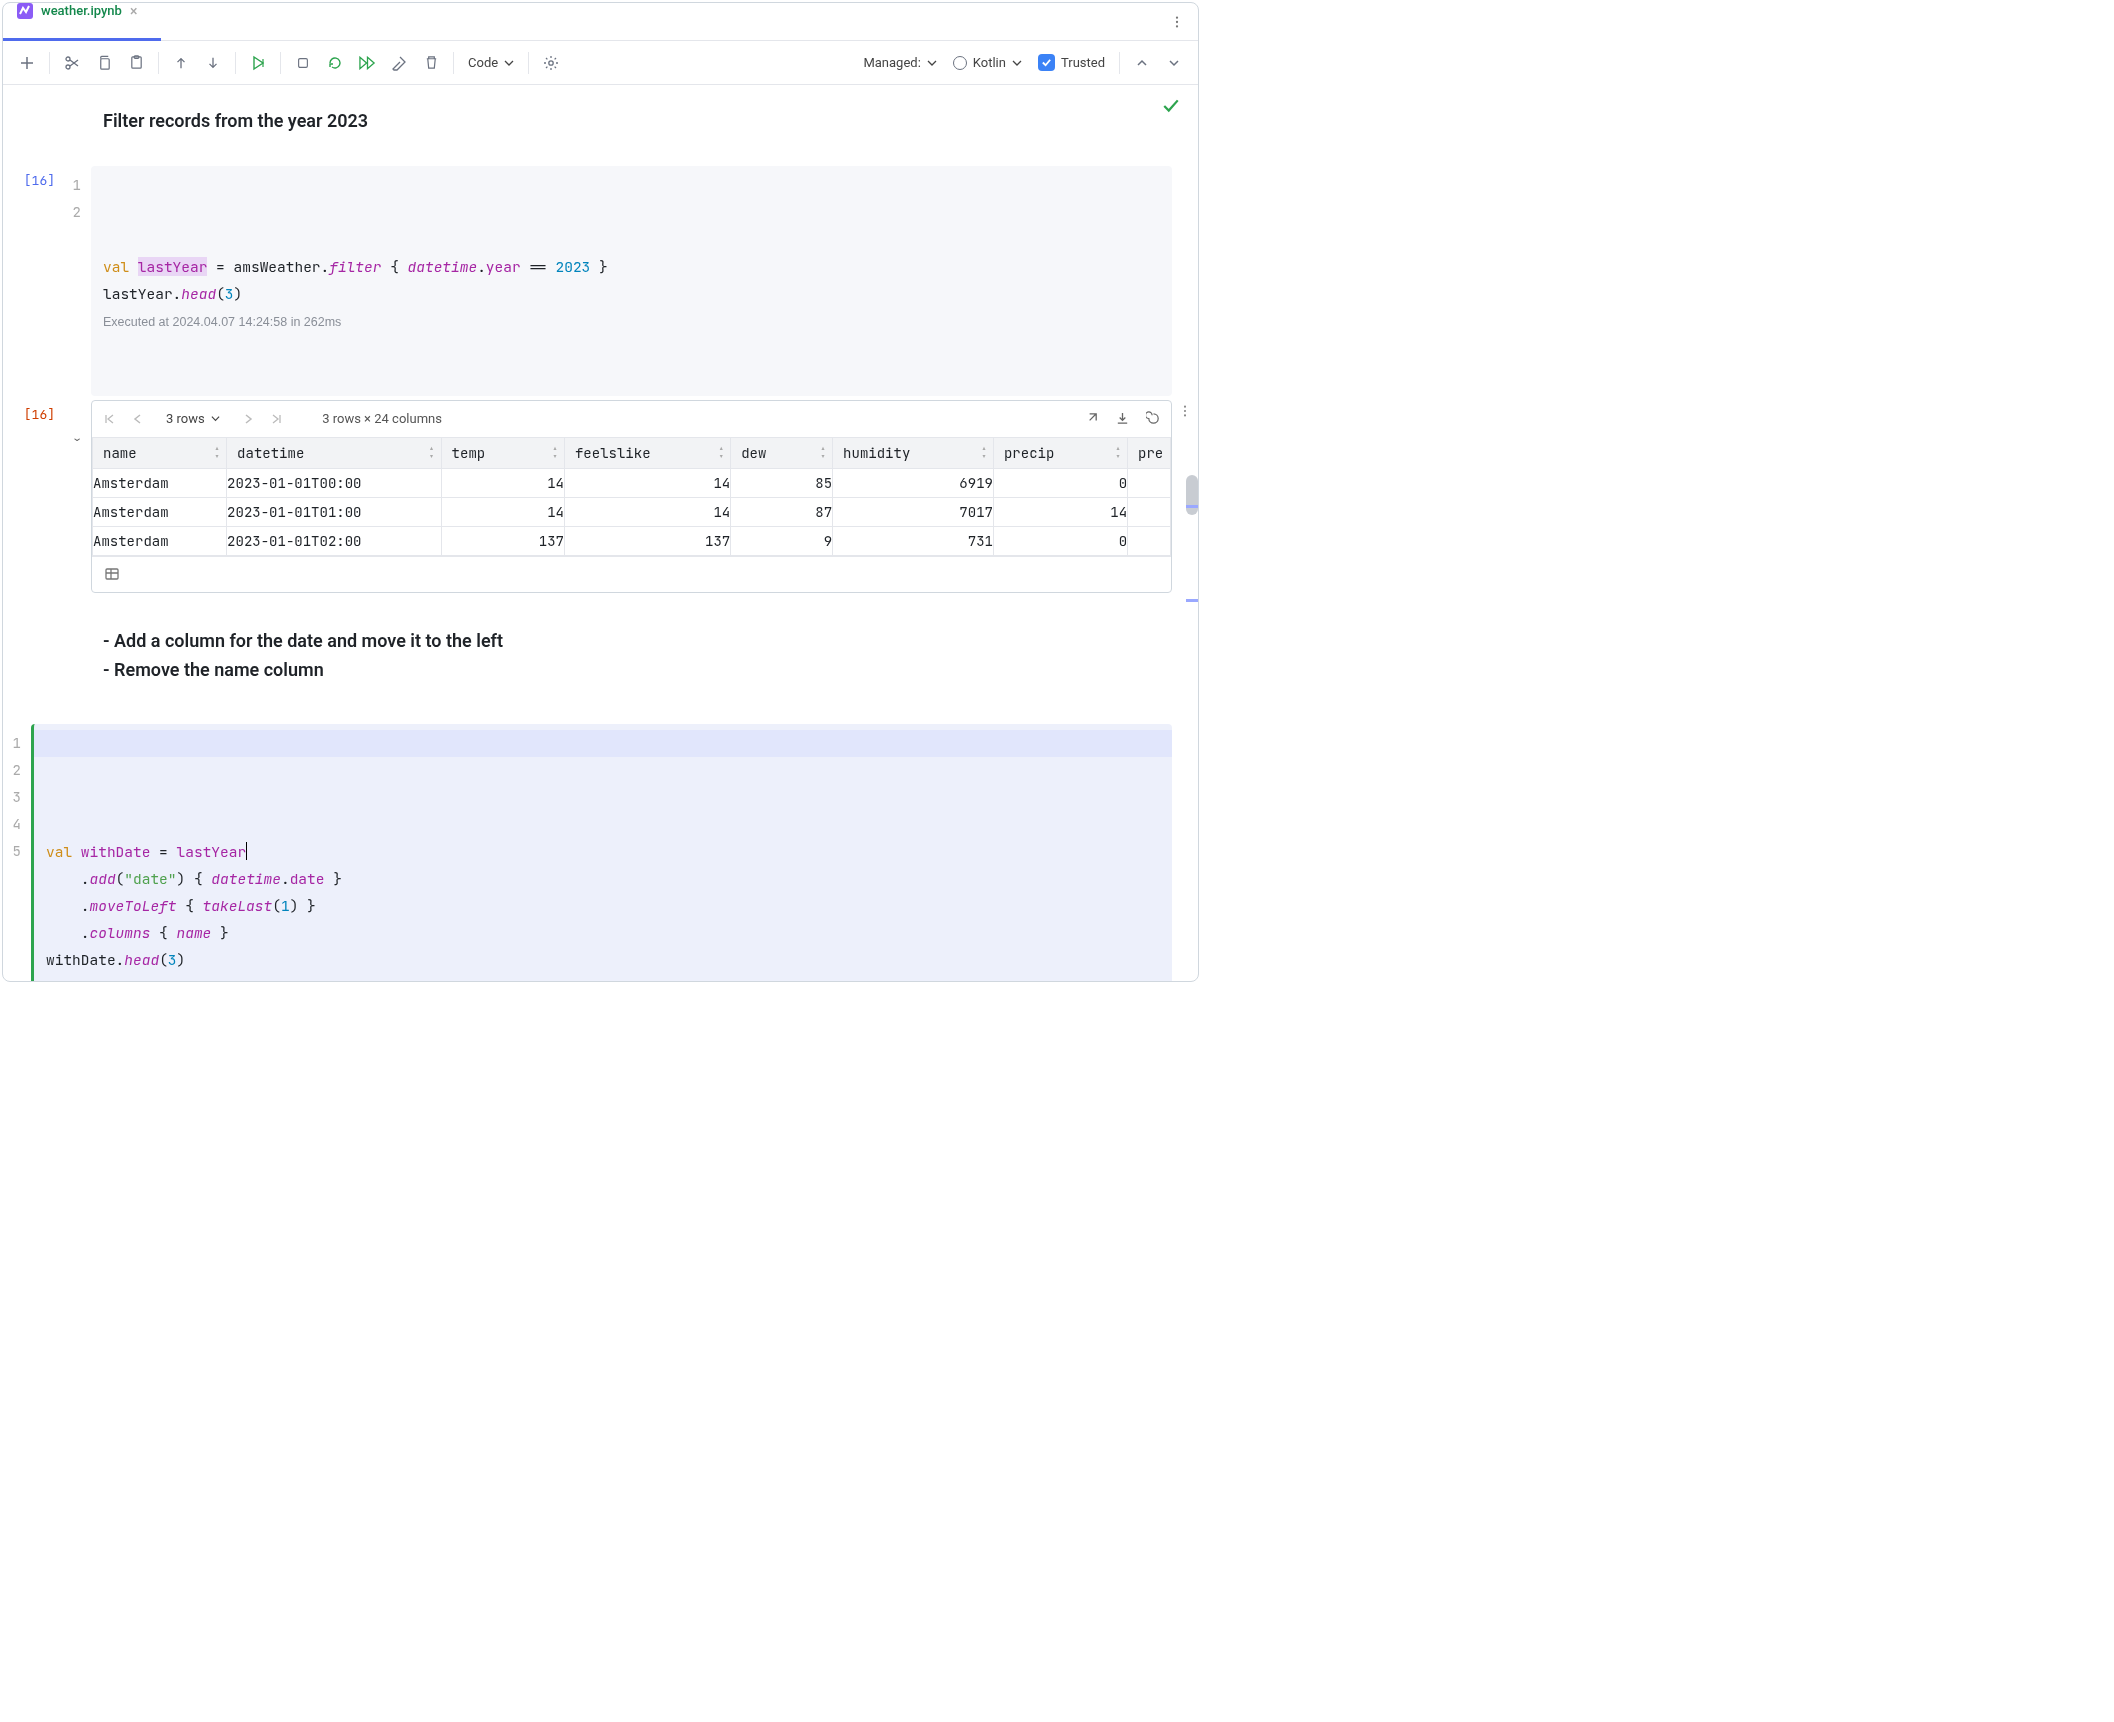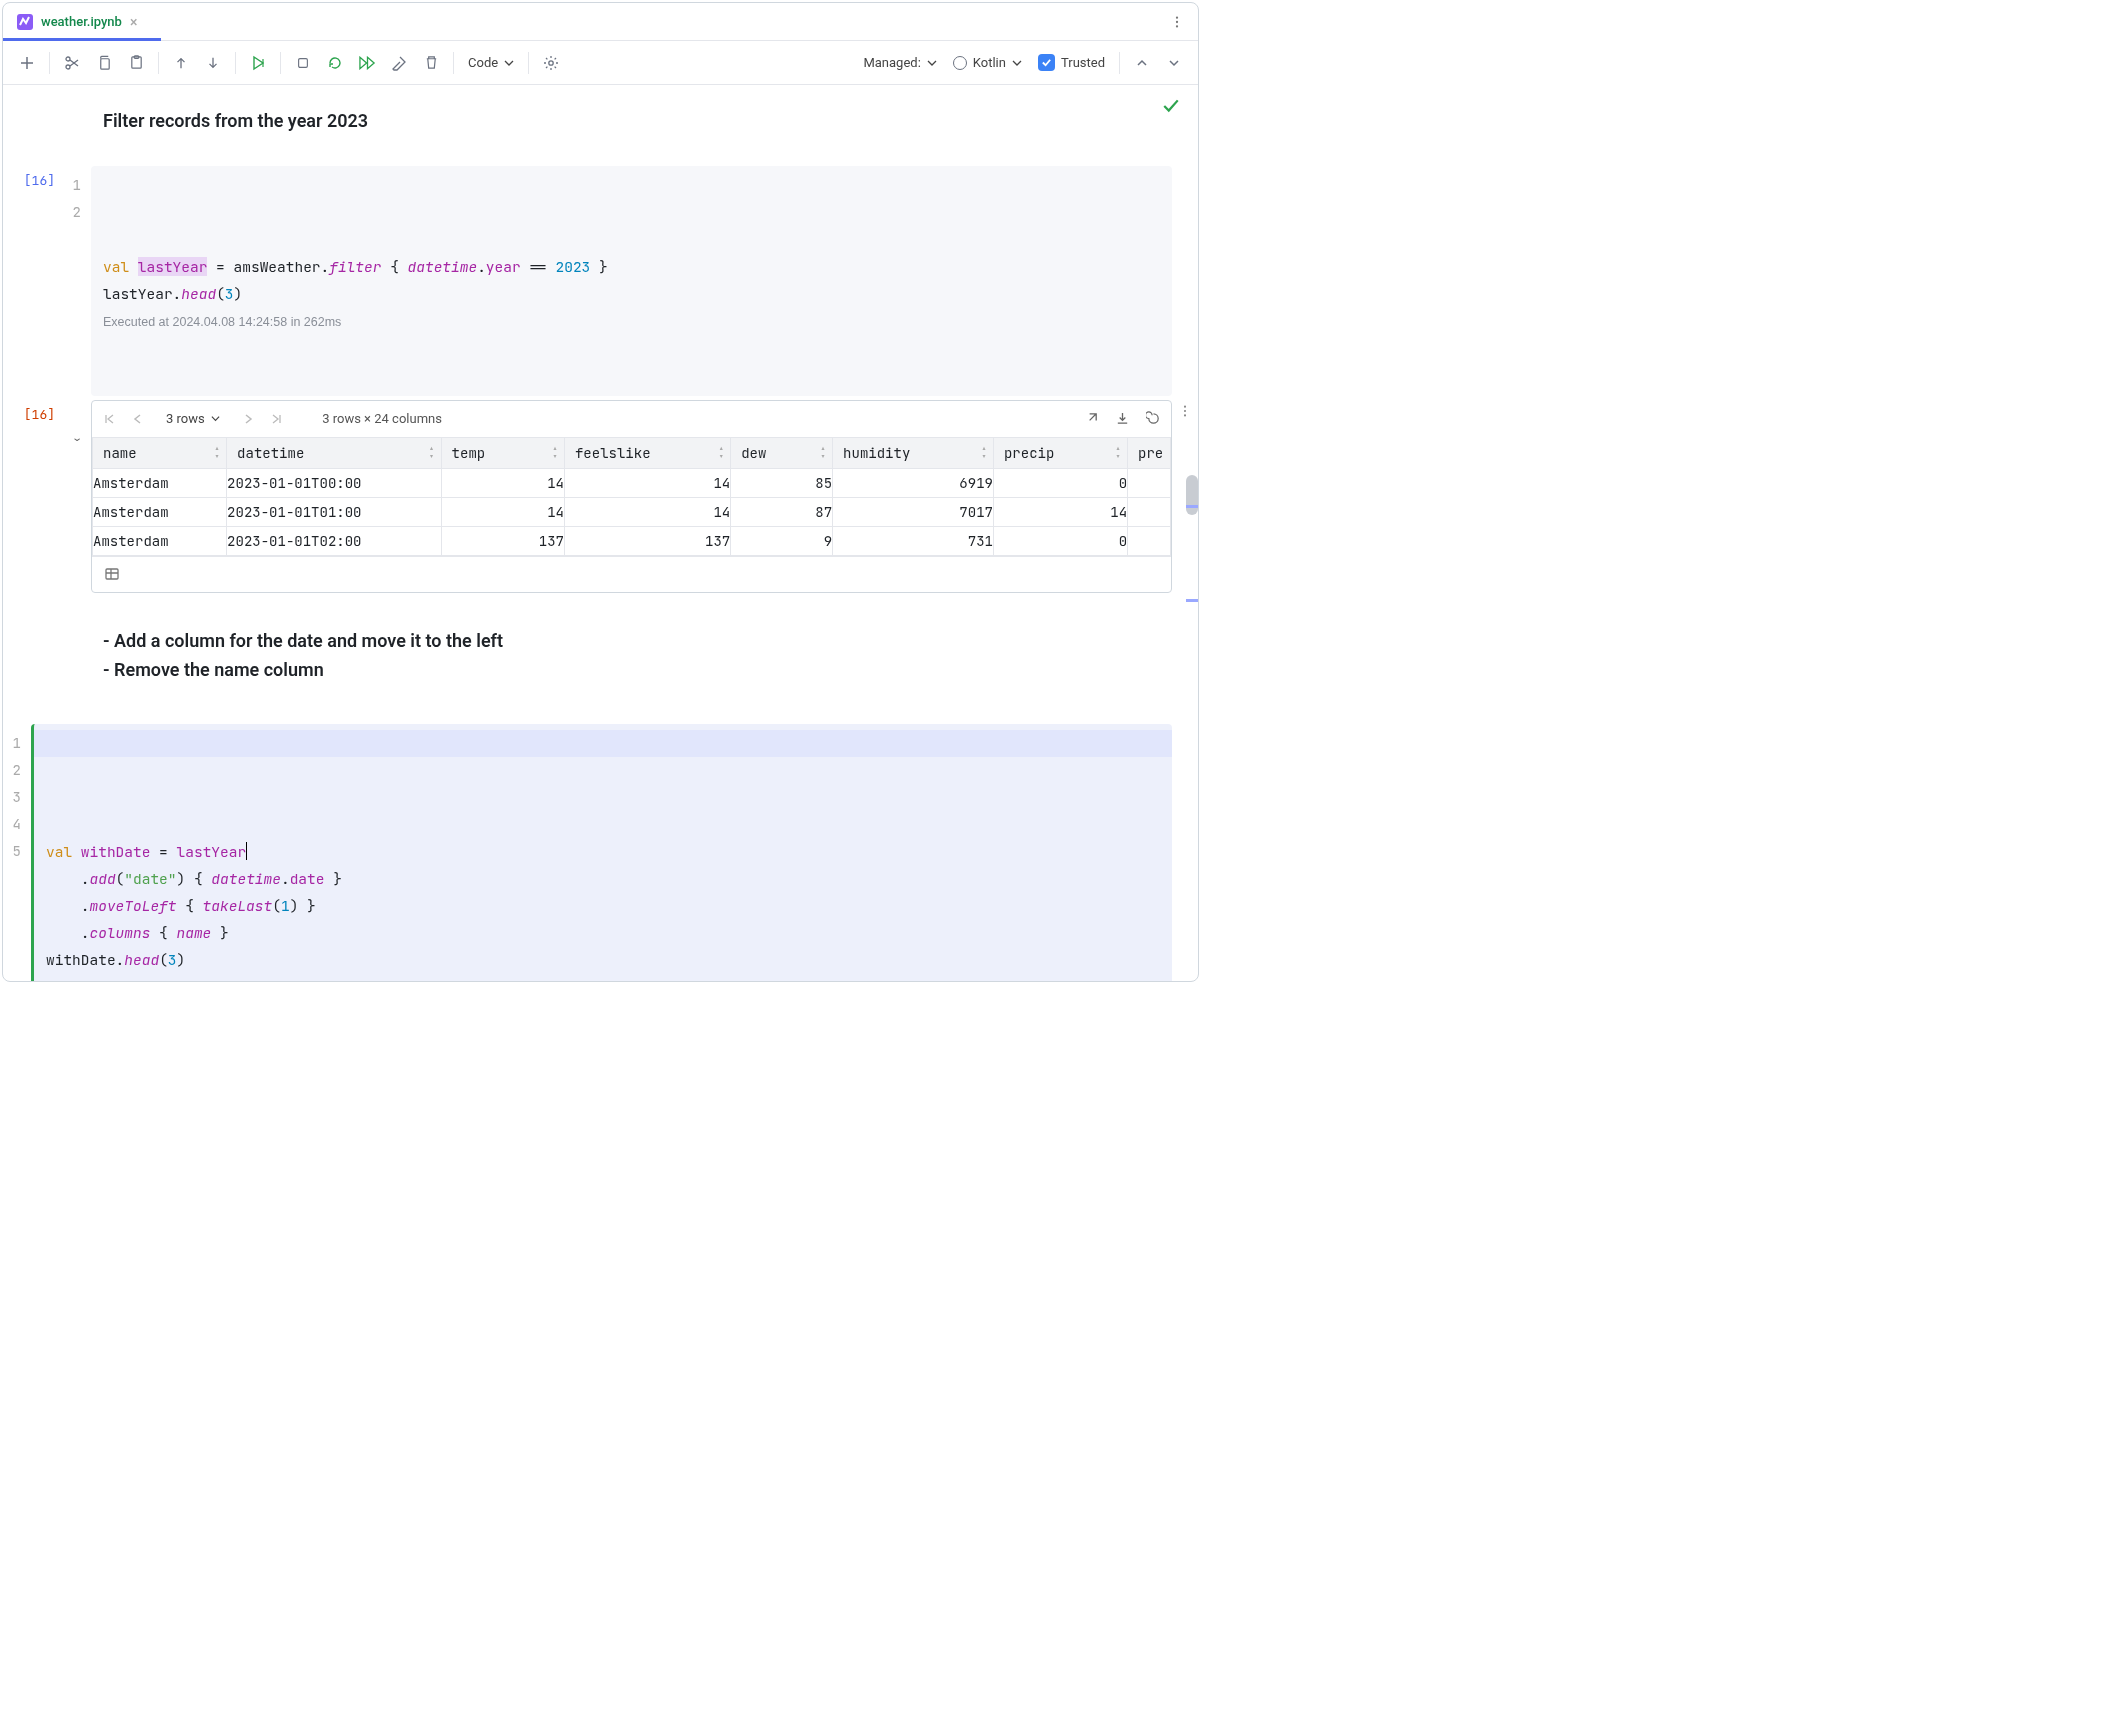--- a/index.html
+++ b/index.html
@@ -9,21 +9,21 @@
     --gray:#999; --tab-green:#14884c; --highlight:#eceffd; --codebg:#f6f7fa;
     --tablehdr:#f2f3f5;
   }
   *{box-sizing:border-box}
   body{margin:0;font-family:-apple-system,BlinkMacSystemFont,'Segoe UI',Roboto,Helvetica,Arial,sans-serif;
        color:var(--fg);font-size:14px;background:#fff}
   .window{width:1197px;height:980px;border:1px solid var(--border-strong);border-radius:8px;
           margin:2px;display:flex;flex-direction:column;overflow:hidden;position:relative}
   
   .tabstrip{height:38px;display:flex;align-items:stretch;border-bottom:1px solid var(--border);justify-content:space-between}
-  .tab{display:flex;align-items:center;gap:8px;padding:0 14px;font-size:13px;color:var(--tab-green);font-weight:500;position:relative}
+  .tab{display:flex;align-items:flex-start;gap:8px;padding:0 14px;font-size:13px;color:var(--tab-green);font-weight:500;position:relative}
   .tab-underline{position:absolute;bottom:-1px;left:0;right:-10px;height:3px;background:var(--accent)}
   .tab .close{color:#aaa;font-size:14px}
   .tab-more{display:flex;align-items:center;padding:0 14px;color:#777}
   .nb-logo{width:16px;height:16px}
   
   .toolbar{height:44px;display:flex;align-items:center;padding:0 10px;border-bottom:1px solid var(--border);gap:4px}
   .tb-btn{width:28px;height:28px;display:inline-flex;align-items:center;justify-content:center;border-radius:4px;color:#6b7280}
   .tb-sep{width:1px;height:22px;background:var(--border);margin:0 4px}
   .tb-sel{display:flex;align-items:center;gap:6px;font-size:13px;color:#444;padding:0 6px}
   .tb-grow{flex:1}
@@ -230,21 +230,21 @@
       <span>Filter records from the year 2023</span>
     </div>
 
     <div class="code-cell">
       <div class="gutter-prompt">[16]</div>
       <div class="lnos">1<br>2</div>
       <div class="code-area">
         <div class="code-content">
 <span class="tok-kw">val</span> <span class="tok-id hl-name">lastYear</span><span> = </span><span>amsWeather</span><span>.</span><span class="tok-m">filter</span><span> { </span><span class="tok-m">datetime</span><span>.</span><span class="tok-id">year</span><span> == </span><span class="tok-num">2023</span><span> }</span>
 <span>lastYear</span><span>.</span><span class="tok-m">head</span><span>(</span><span class="tok-num">3</span><span>)</span>
-<div class="meta-exec">Executed at 2024.04.08 14:24:58 in 262ms</div></div>
+<div class="meta-exec">Executed at 2024.04.07 14:24:58 in 262ms</div></div>
       </div>
     </div>
 
     <div class="out-row" style="position:relative">
       <div class="gutter-prompt out">[16]</div>
       <div class="out-chevron">
           <span class="chev">⌄</span>
         </div>
       <div class="out-panel">
         <div class="out-tools">

